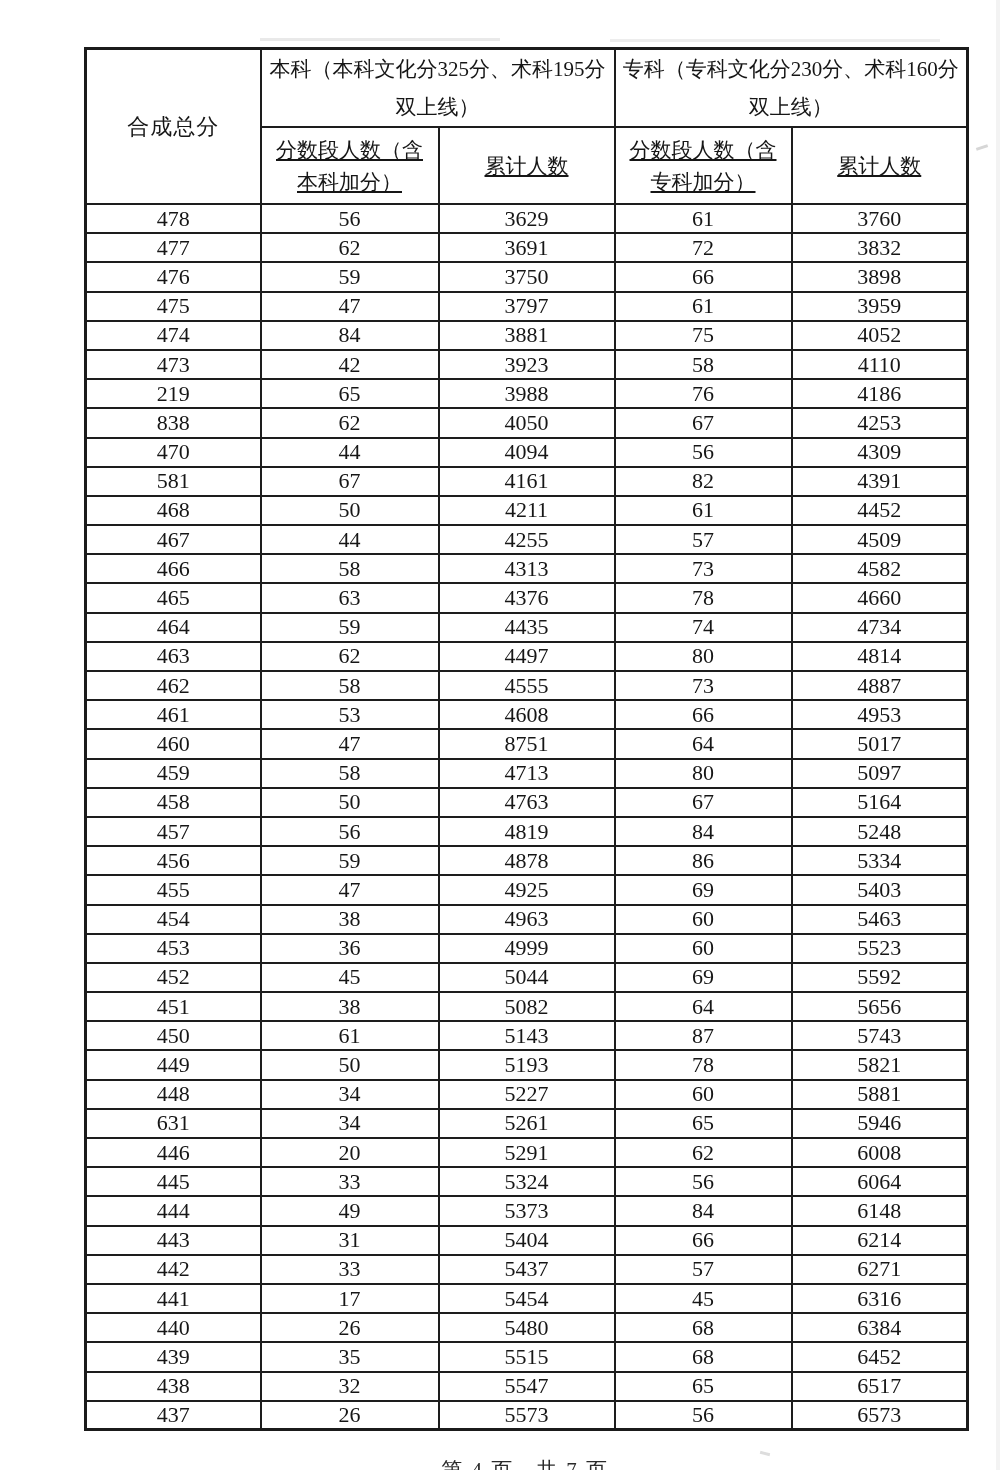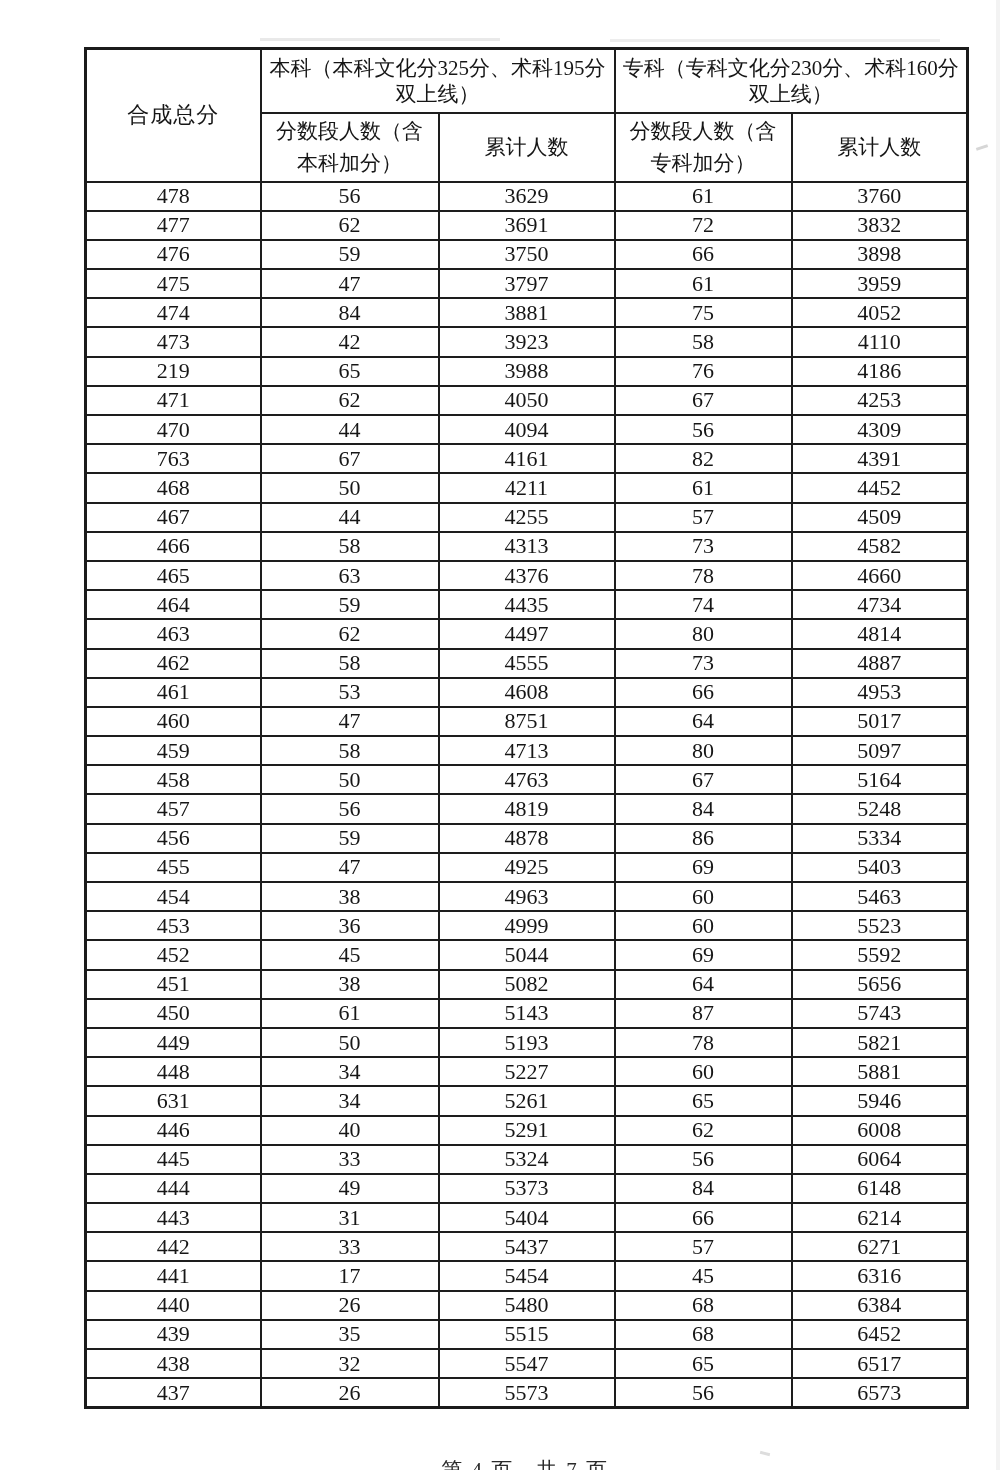--- a/index.html
+++ b/index.html
@@ -39,30 +39,30 @@
     border: 2px solid #1d1d1d;
     text-align: center;
     vertical-align: middle;
     padding: 0 6px;
     font-weight: normal;
     overflow: hidden;
   }
   table.score-table { border: 3px solid #1b1b1b; }
 
   tr.group-row    { height: 64px; }
-  tr.sub-row      { height: 69px; }
+  tr.sub-row      { height: 77px; text-decoration: underline; }
   tbody tr        { height: 29.2px; margin-top: 34px; }
 
   th.corner {
     font-size: 22px;
     letter-spacing: 1px;
   }
   th.group-head {
     font-size: 21px;
-    line-height: 26px;
+    line-height: 38px;
   }
   th.sub-head {
     font-size: 21px;
     line-height: 32px;
   }
   tbody td {
     font-size: 22px;
     line-height: 1;
   }
 
@@ -155,35 +155,35 @@
           <td>4110</td>
         </tr>
         <tr>
           <td>219</td>
           <td>65</td>
           <td>3988</td>
           <td>76</td>
           <td>4186</td>
         </tr>
         <tr>
-          <td>471</td>
+          <td>838</td>
           <td>62</td>
           <td>4050</td>
           <td>67</td>
           <td>4253</td>
         </tr>
         <tr>
           <td>470</td>
           <td>44</td>
           <td>4094</td>
           <td>56</td>
           <td>4309</td>
         </tr>
         <tr>
-          <td>763</td>
+          <td>581</td>
           <td>67</td>
           <td>4161</td>
           <td>82</td>
           <td>4391</td>
         </tr>
         <tr>
           <td>468</td>
           <td>50</td>
           <td>4211</td>
           <td>61</td>
@@ -331,21 +331,21 @@
         </tr>
         <tr>
           <td>631</td>
           <td>34</td>
           <td>5261</td>
           <td>65</td>
           <td>5946</td>
         </tr>
         <tr>
           <td>446</td>
-          <td>40</td>
+          <td>20</td>
           <td>5291</td>
           <td>62</td>
           <td>6008</td>
         </tr>
         <tr>
           <td>445</td>
           <td>33</td>
           <td>5324</td>
           <td>56</td>
           <td>6064</td>

